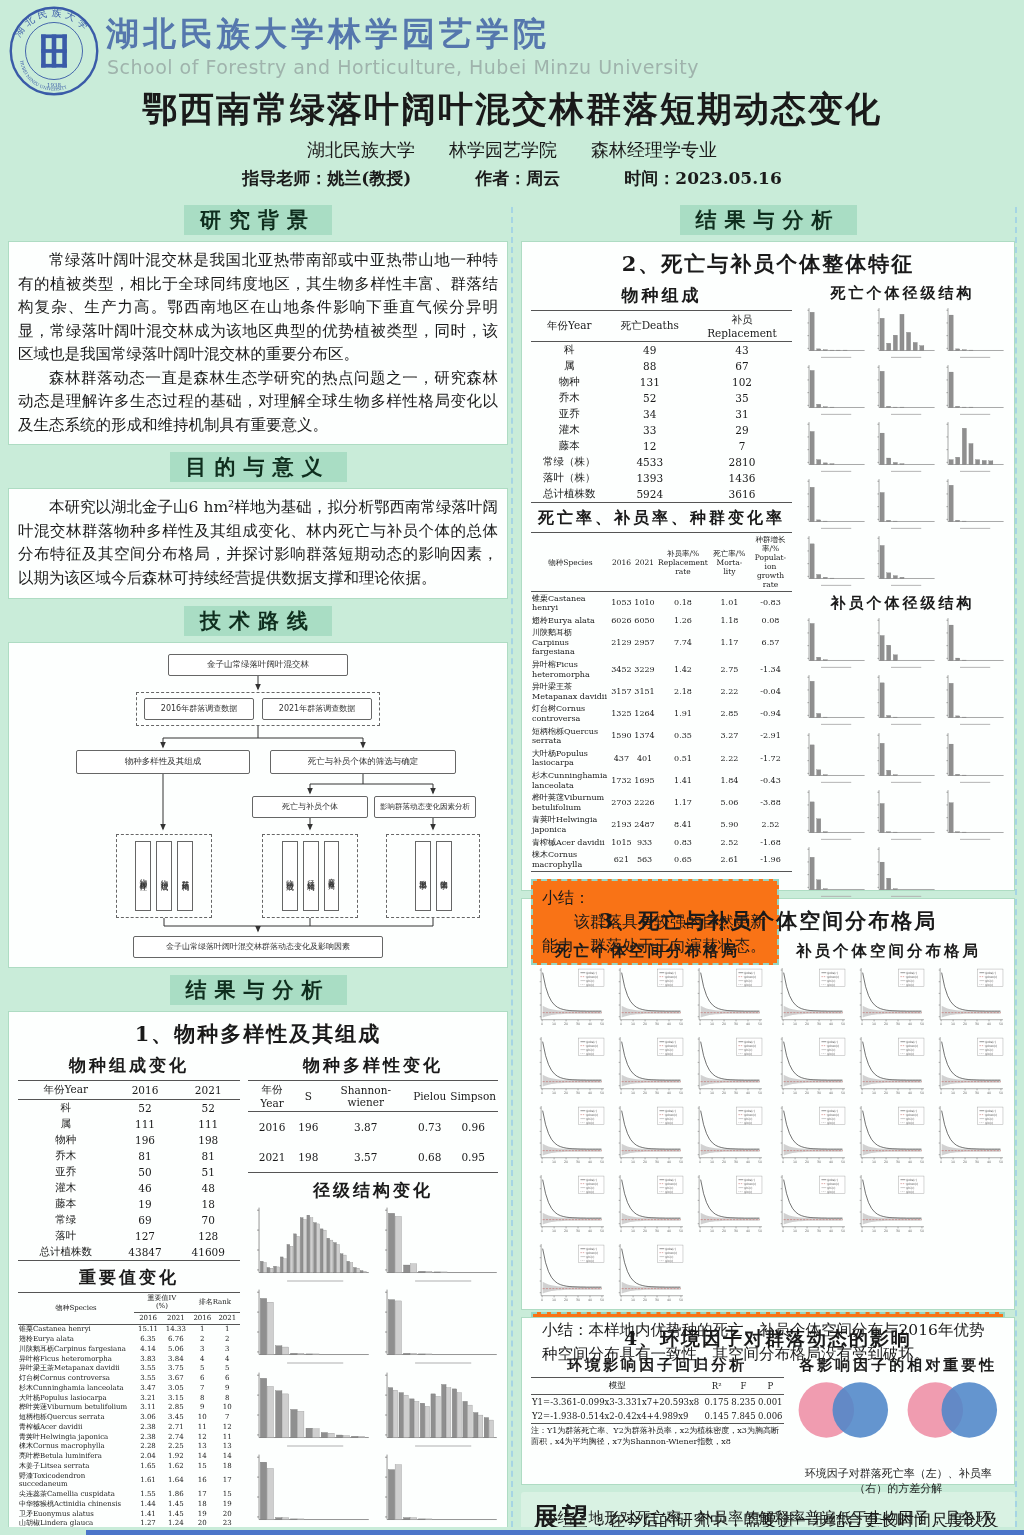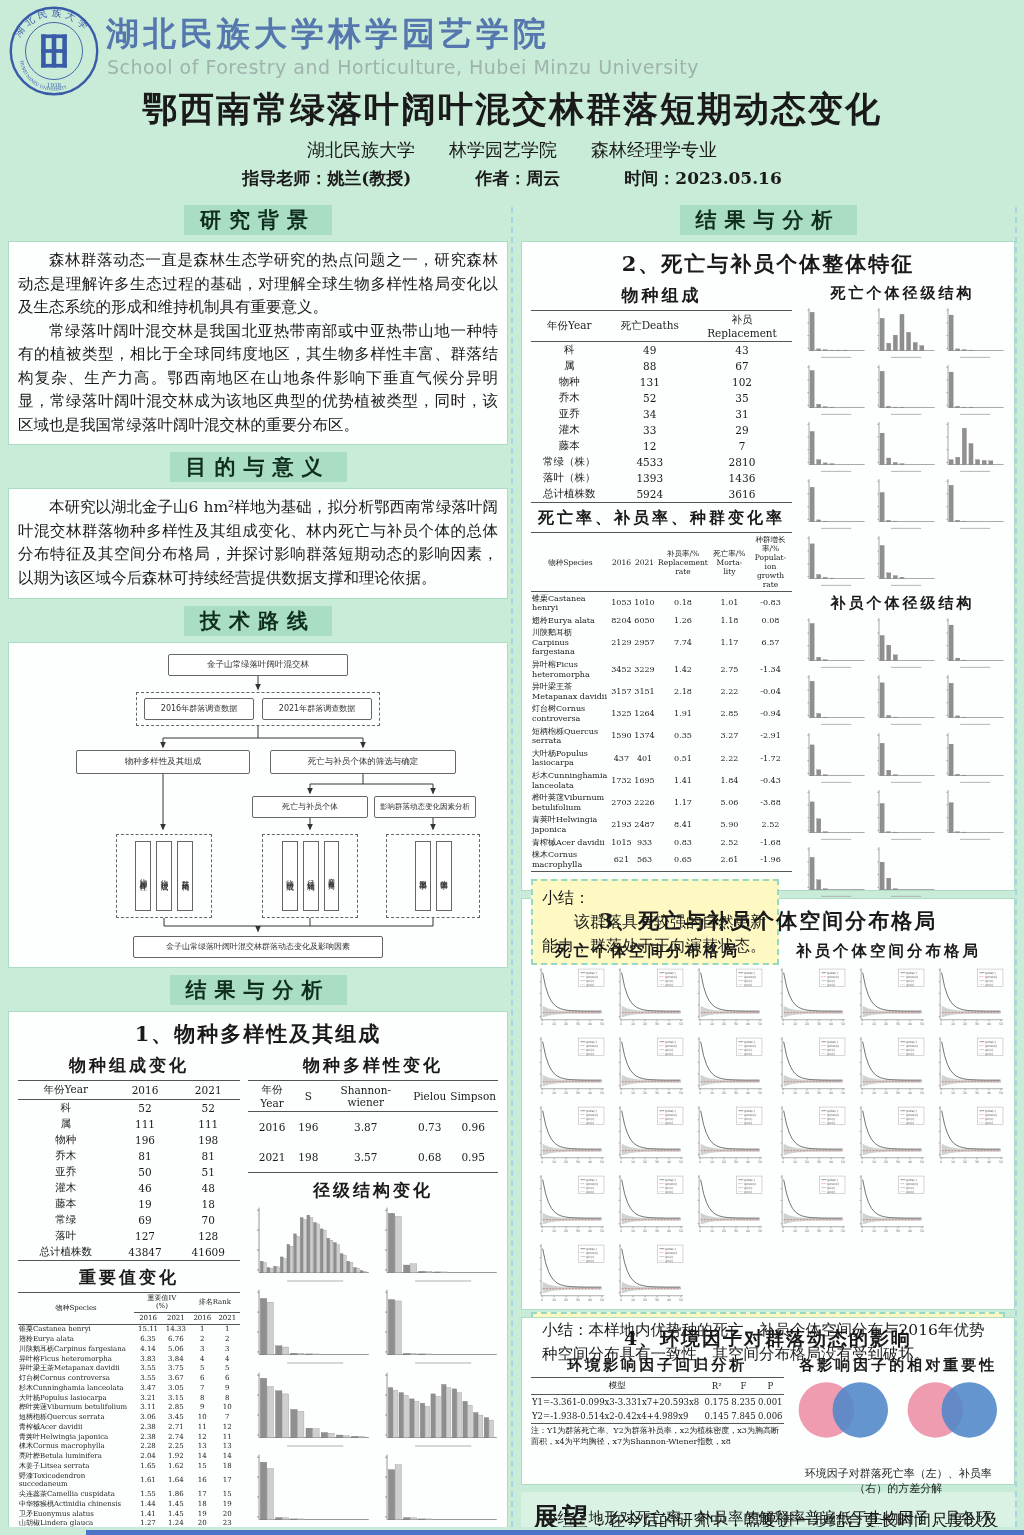--- a/index.html
+++ b/index.html
@@ -15,21 +15,21 @@
 .pby{position:absolute;top:167px;width:100%;display:flex;justify-content:center;gap:64px;font-size:17px;font-weight:bold}
 
 .colL{position:absolute;left:8px;top:205px;width:500px;height:1322px;overflow:hidden}
 .colR{position:absolute;left:521px;top:205px;width:494px;height:1322px;overflow:hidden}
 .vline{position:absolute;top:207px;height:1320px;width:0;border-left:2px dashed #a6d5e4}
 .bline{position:absolute;left:86px;right:0;bottom:0;height:5px;background:#4b74c9}
 
 .pill{display:block;margin:0 auto 6px;width:max-content;background:#a9ddc4;color:#0f2e1e;font-size:21px;font-weight:bold;letter-spacing:8px;padding:1px 16px}
 .wbox{background:#fdfffe;border:1px solid #aedcc3;padding:7px 9px;margin-bottom:7px}
 .para{font-size:15.5px;line-height:1.52;text-indent:2em;text-align:justify}
-.sumbox{border:2px dashed #96d7c5;background:#fef9c3;padding:5px 9px;font-size:16px;line-height:1.5}
+.sumbox{border:2px dashed #96d7c5;background:#f97316;padding:5px 9px;font-size:16px;line-height:1.5}
 .sumlbl{display:block}
 .sumtxt{text-indent:2em}
 .sec-title{text-align:center;font-size:21px;font-weight:bold;letter-spacing:2px;margin:1px 0 4px}
 .sub-title{text-align:center;font-size:17px;letter-spacing:3px;margin:2px 0 3px;font-weight:bold}
 .flex{display:flex;gap:8px}
 
 table{border-collapse:collapse;width:100%;font-family:"DejaVu Serif",serif}
 .t3 th{border-top:1.5px solid #555;border-bottom:.8px solid #555;font-weight:normal;padding:2px 2px;white-space:pre-line;text-align:center}
 .t3 td{text-align:center;padding:1px 2px}
 .t3 tr:last-child td{border-bottom:1.5px solid #555}
@@ -117,22 +117,22 @@
 </div>
 
 <div class="vline" style="left:511px"></div>
 <div class="vline" style="left:1015px"></div>
 <div class="bline"></div>
 
 <div class="colL">
 
   <span class="pill">研究背景</span>
   <div class="wbox">
+    <p class="para">常绿落叶阔叶混交林是我国北亚热带南部或中亚热带山地一种特有的植被类型，相比于全球同纬度地区，其生物多样性丰富、群落结构复杂、生产力高。鄂西南地区在山地条件影响下垂直气候分异明显，常绿落叶阔叶混交林成为该地区典型的优势植被类型，同时，该区域也是我国常绿落叶阔叶混交林的重要分布区。</p>
     <p class="para">森林群落动态一直是森林生态学研究的热点问题之一，研究森林动态是理解许多生态过程的基础，对理解全球生物多样性格局变化以及生态系统的形成和维持机制具有重要意义。</p>
-    <p class="para">常绿落叶阔叶混交林是我国北亚热带南部或中亚热带山地一种特有的植被类型，相比于全球同纬度地区，其生物多样性丰富、群落结构复杂、生产力高。鄂西南地区在山地条件影响下垂直气候分异明显，常绿落叶阔叶混交林成为该地区典型的优势植被类型，同时，该区域也是我国常绿落叶阔叶混交林的重要分布区。</p>
   </div>
 
   <span class="pill">目的与意义</span>
   <div class="wbox">
     <p class="para">本研究以湖北金子山6 hm²样地为基础，拟分析鄂西南常绿落叶阔叶混交林群落物种多样性及其组成变化、林内死亡与补员个体的总体分布特征及其空间分布格局，并探讨影响群落短期动态的影响因素，以期为该区域今后森林可持续经营提供数据支撑和理论依据。</p>
   </div>
 
   <span class="pill">技术路线</span>
   <div class="wbox" style="height:326px">
     <div class="flow">
@@ -741,21 +741,21 @@
               <tr>
                 <td class="c0" style="white-space: pre-line;">锥栗Castanea henryi</td>
                 <td style="white-space: pre-line;">1053</td>
                 <td style="white-space: pre-line;">1010</td>
                 <td style="white-space: pre-line;">0.18</td>
                 <td style="white-space: pre-line;">1.01</td>
                 <td style="white-space: pre-line;">-0.83</td>
               </tr>
               <tr>
                 <td class="c0" style="white-space: pre-line;">翅柃Eurya alata</td>
-                <td style="white-space: pre-line;">8204</td>
+                <td style="white-space: pre-line;">6026</td>
                 <td style="white-space: pre-line;">6050</td>
                 <td style="white-space: pre-line;">1.26</td>
                 <td style="white-space: pre-line;">1.18</td>
                 <td style="white-space: pre-line;">0.08</td>
               </tr>
               <tr>
                 <td class="c0" style="white-space: pre-line;">川陕鹅耳枥
 Carpinus fargesiana</td>
                 <td style="white-space: pre-line;">2129</td>
                 <td style="white-space: pre-line;">2957</td>

